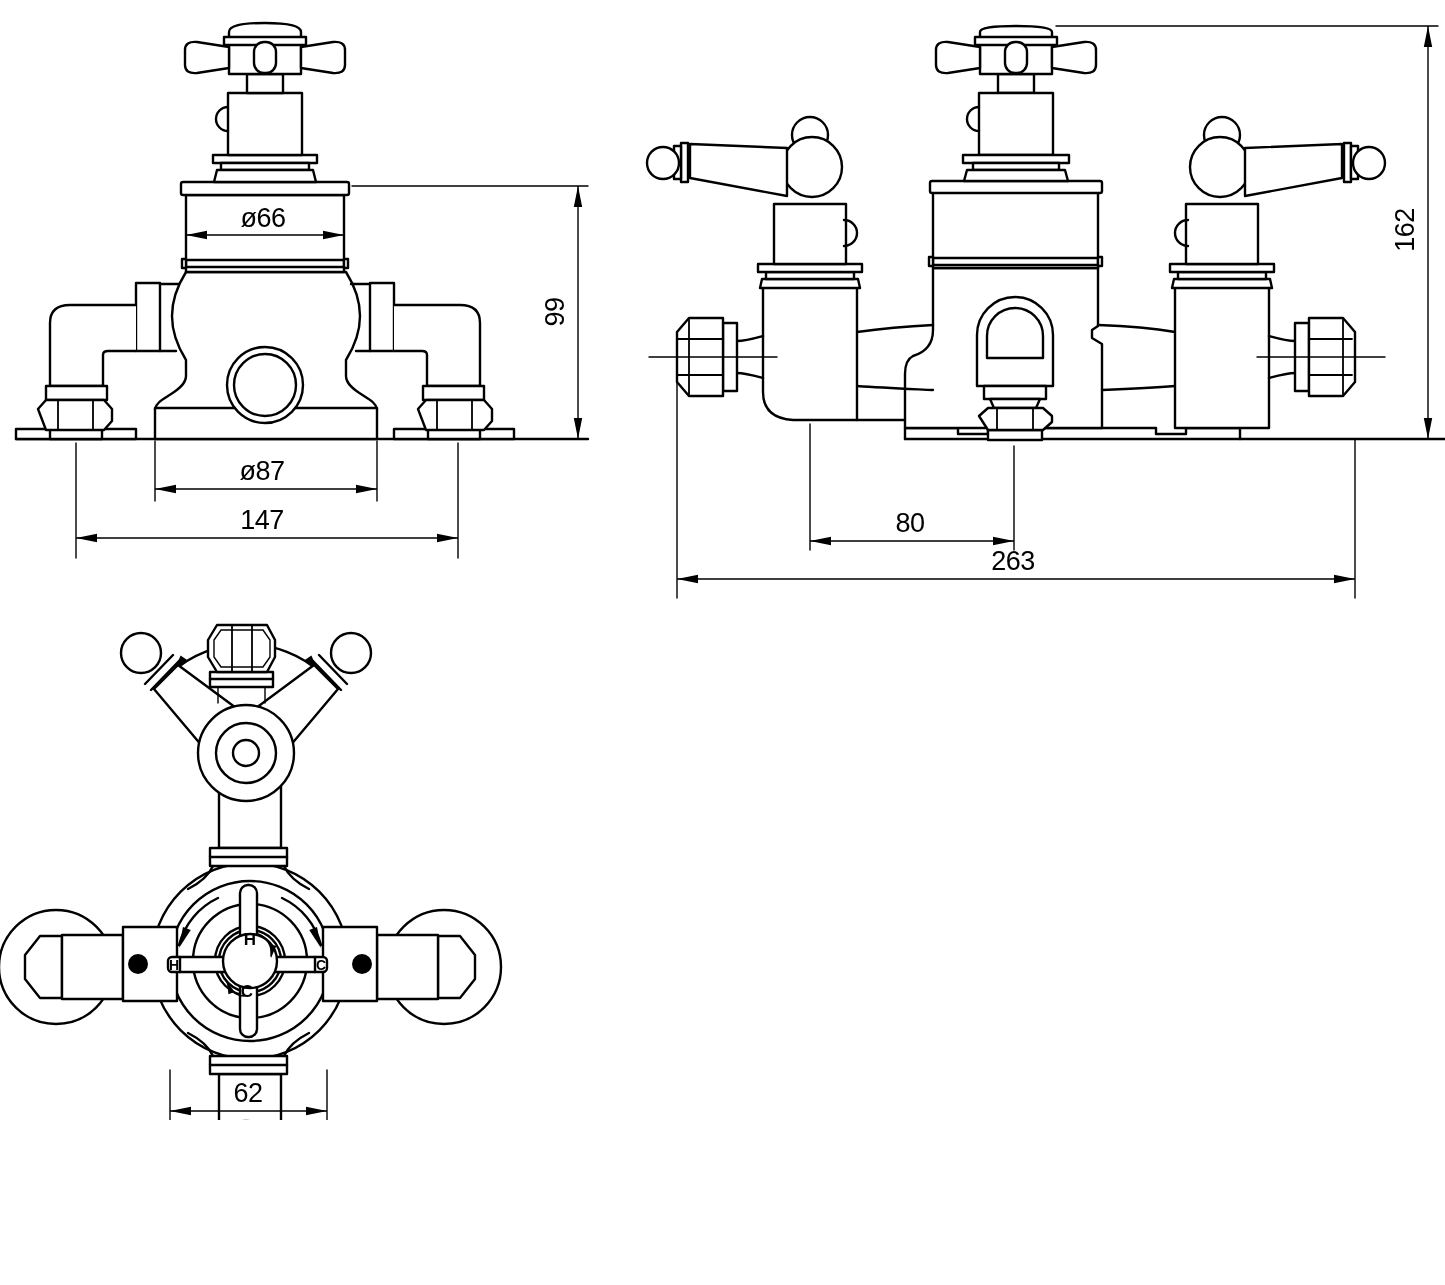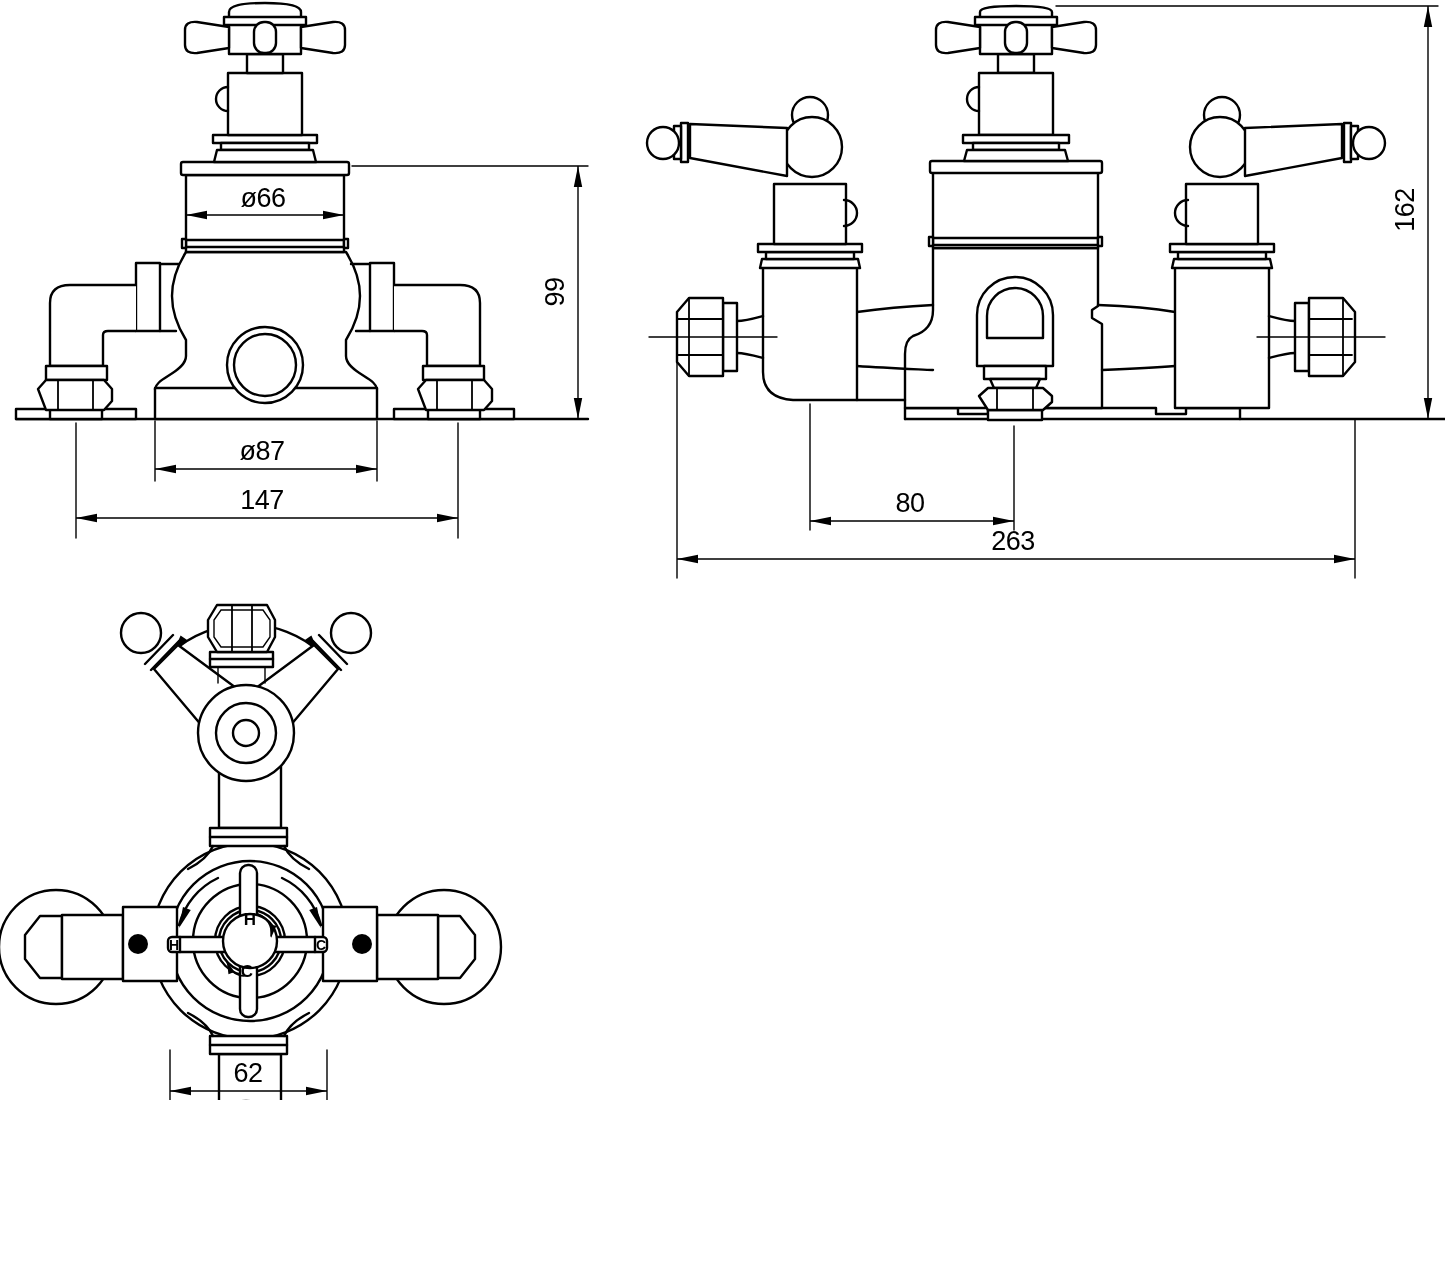--- a/index.html
+++ b/index.html
@@ -1,16 +1,16 @@
 <!DOCTYPE html>
 <html><head>
 <meta charset="utf-8">
 <style>
   html,body{margin:0;padding:0;background:#fff;}
-  .stage{width:1445px;height:1100px;background:#fff;position:relative;}
+  .stage{width:1445px;height:1100px;background:#fff;position:relative;margin-top:20px;}
   svg{display:block;}
   .ln{fill:none;stroke:#000;stroke-width:2.4;stroke-linejoin:round;stroke-linecap:round;}
   .fw{fill:#fff;stroke:#000;stroke-width:2.4;stroke-linejoin:round;}
   .md{fill:none;stroke:#000;stroke-width:1.8;stroke-linecap:round;}
   .thin{fill:none;stroke:#000;stroke-width:1.4;stroke-linecap:round;}
   .ah{fill:#000;stroke:none;}
   .dot{fill:#000;stroke:none;}
   text.dim{font-family:"Liberation Sans",sans-serif;font-size:27px;fill:#000;letter-spacing:-0.5px;}
   text.lbl{font-family:"Liberation Sans",sans-serif;font-size:17px;font-weight:700;fill:#000;}
   text.lbls{font-family:"Liberation Sans",sans-serif;font-size:14px;font-weight:700;fill:#000;}

